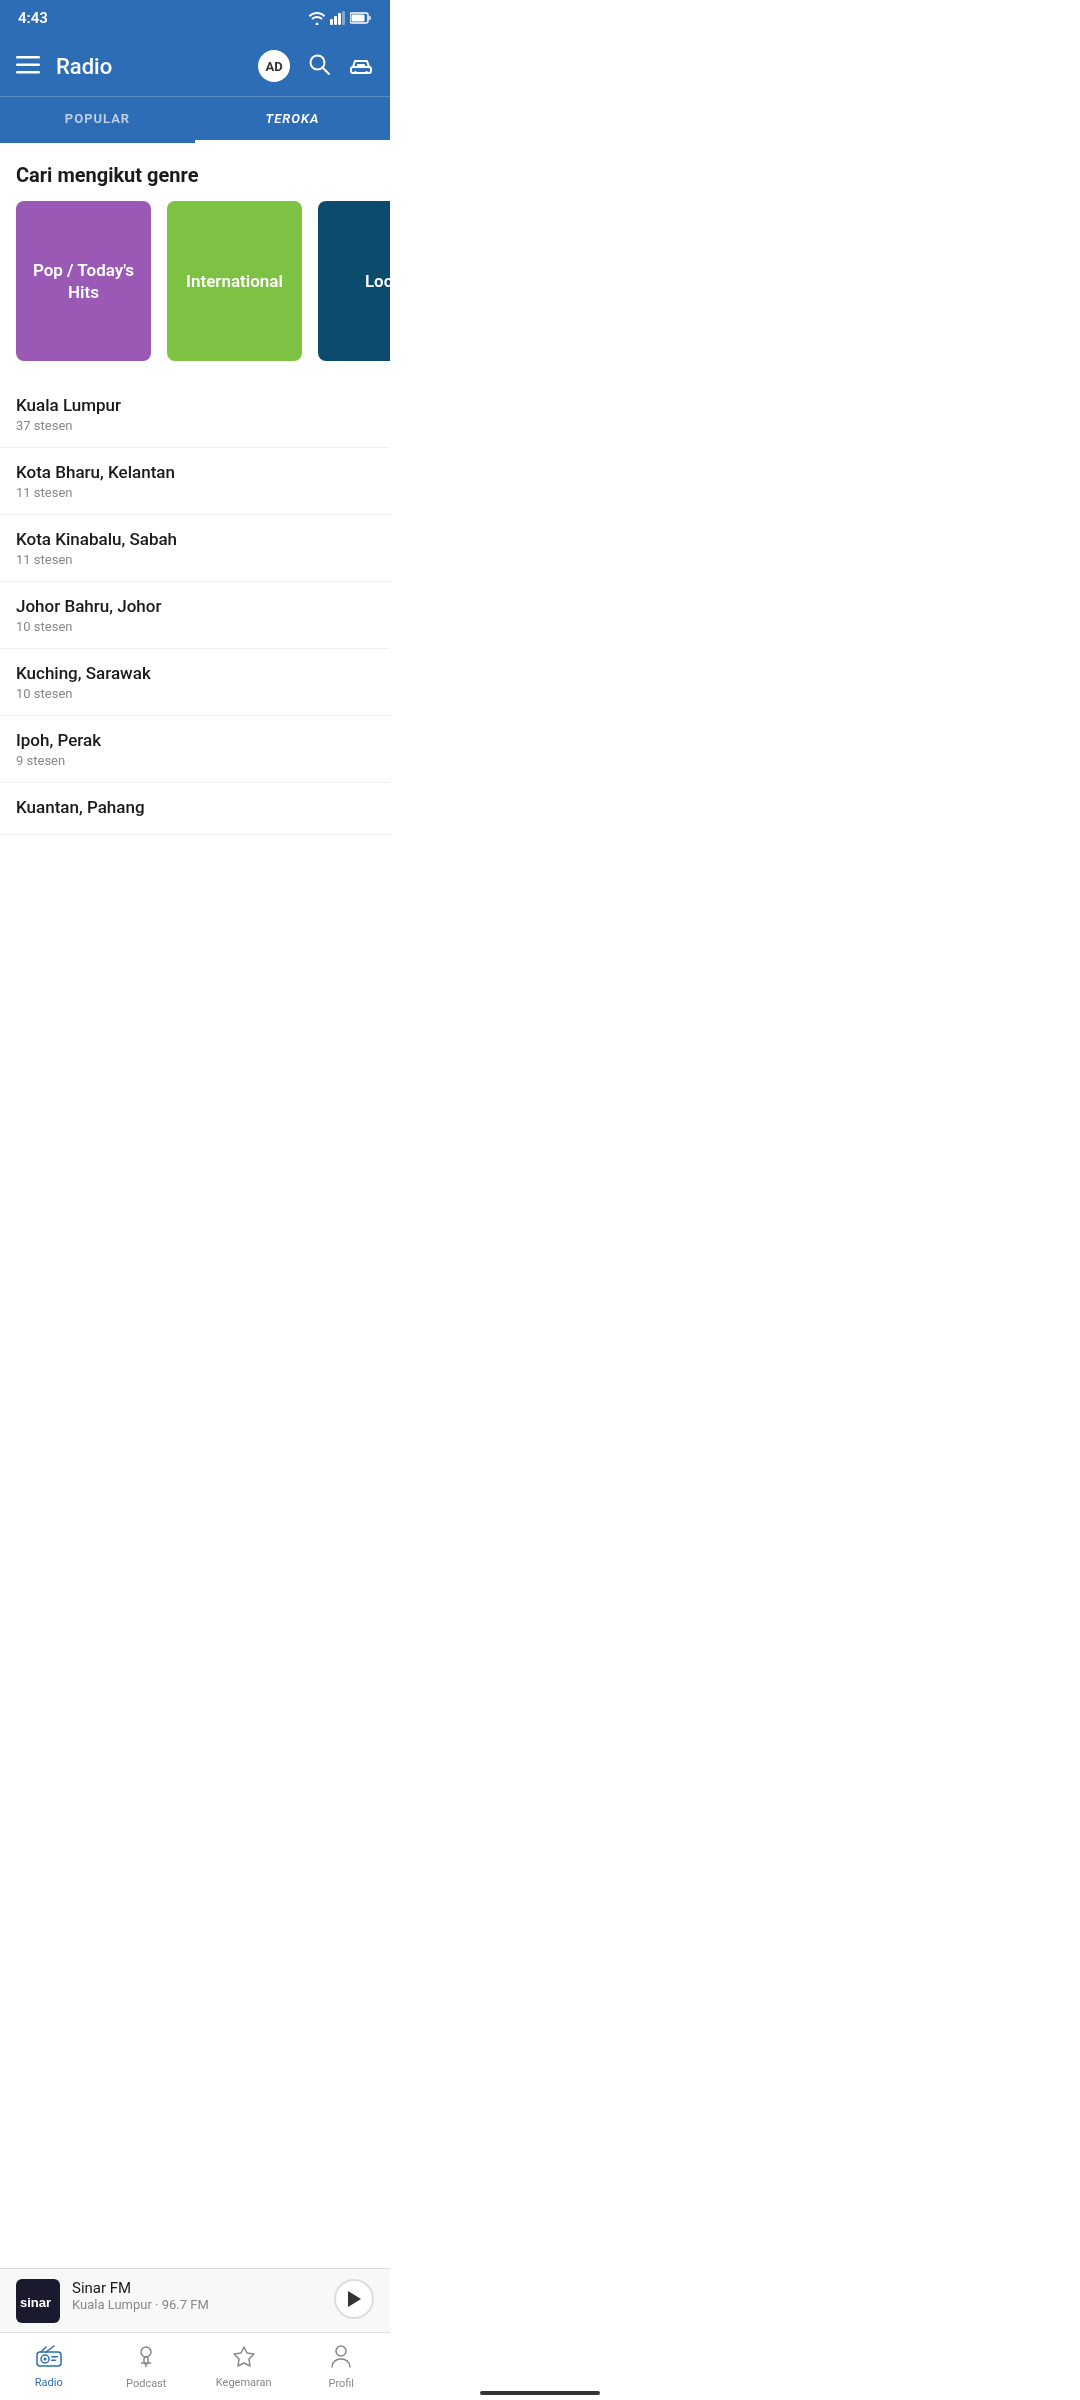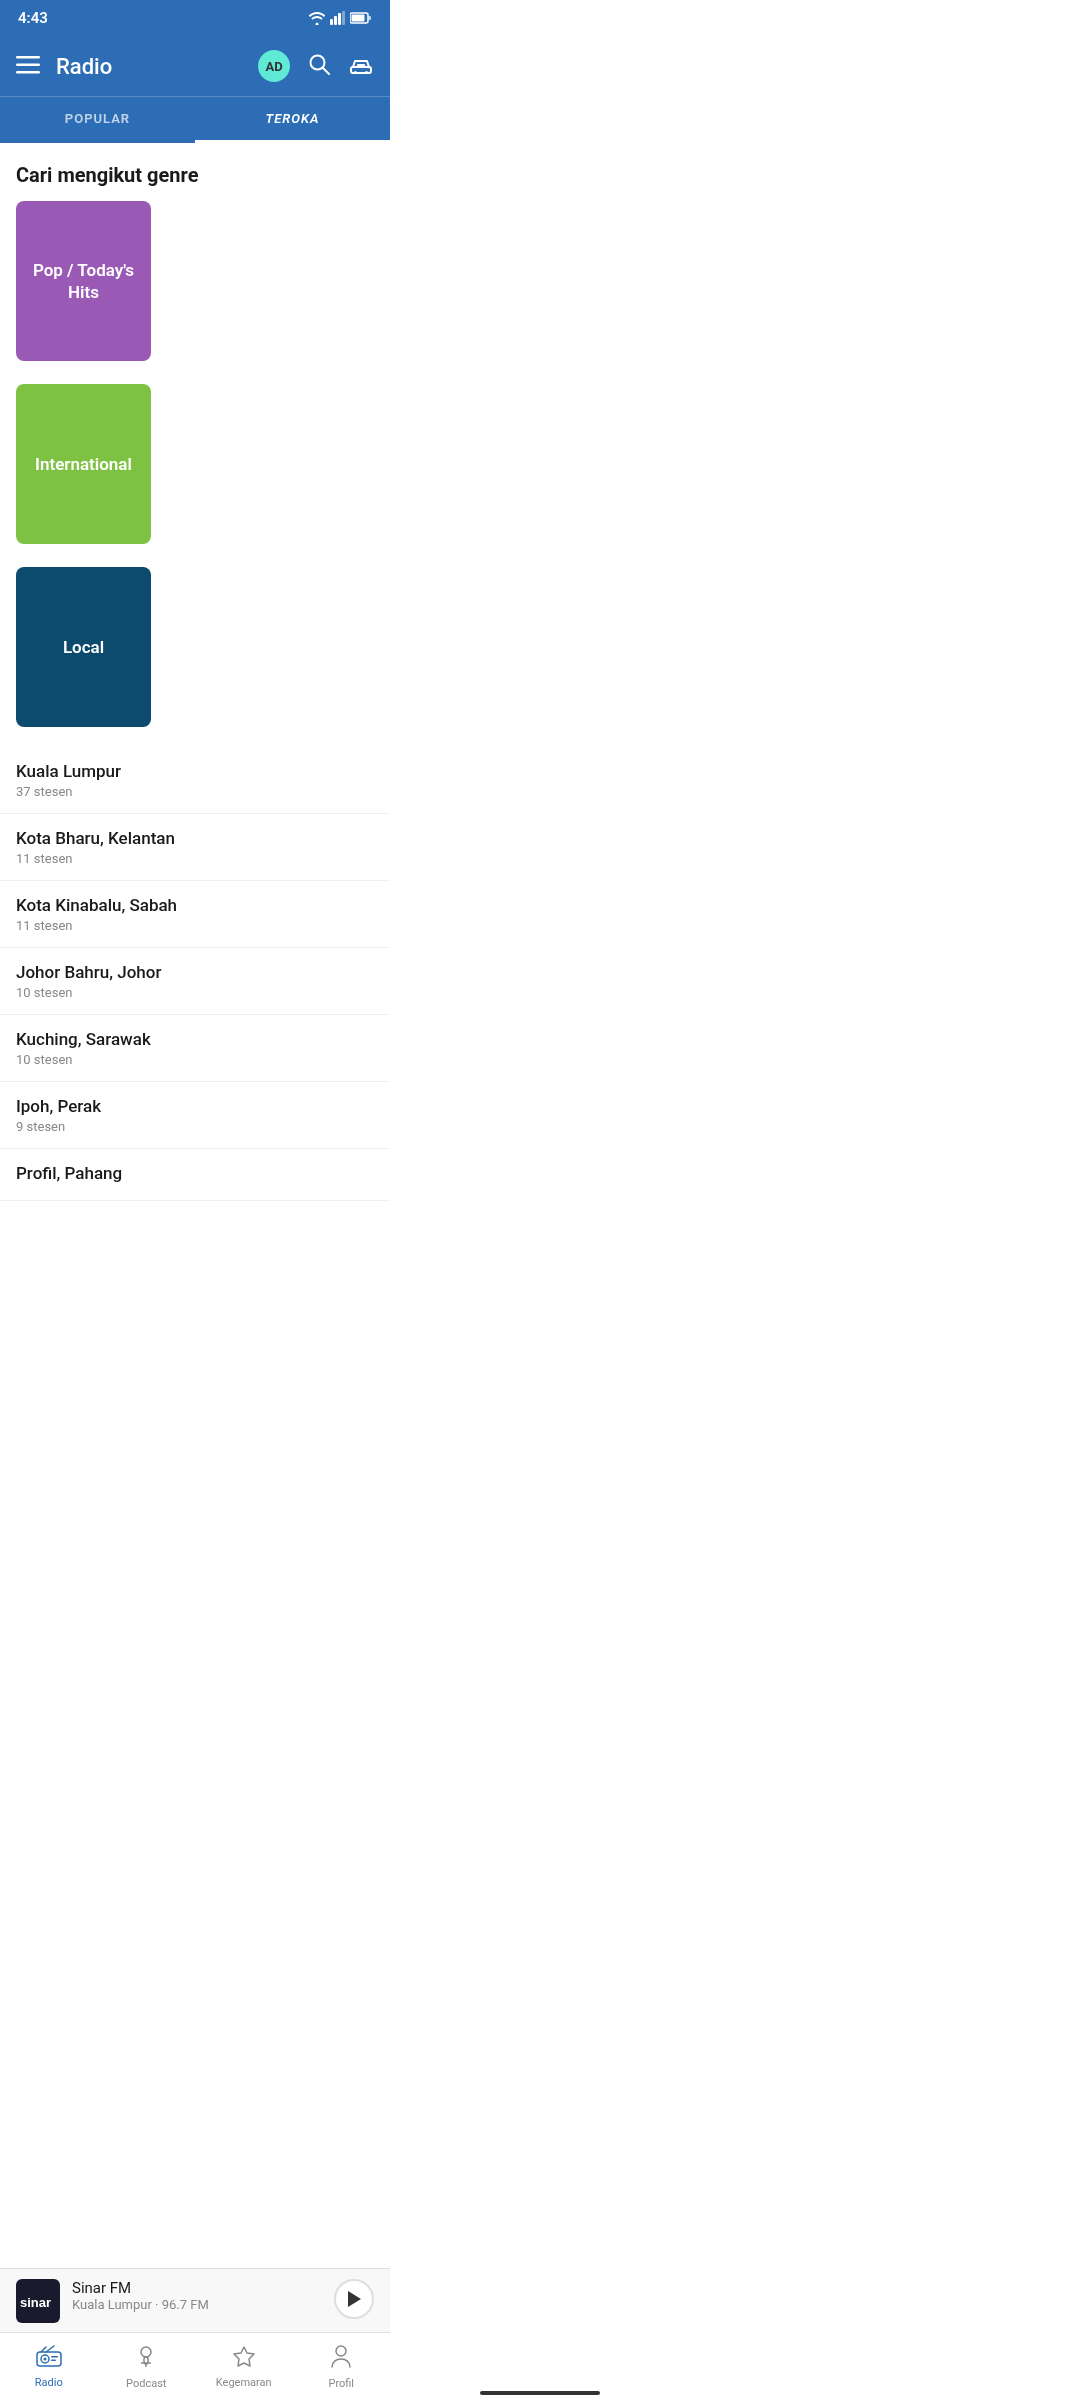--- a/index.html
+++ b/index.html
@@ -72,21 +72,21 @@
       align-items: center;
     }
 
     .header-icon {
       color: white;
       font-size: 20px;
       cursor: pointer;
     }
 
     .header-icon-badge {
-      background: #5eead4;
+      background: #ffffff;
       border-radius: 50%;
       width: 32px;
       height: 32px;
       display: flex;
       align-items: center;
       justify-content: center;
       font-size: 13px;
       font-weight: bold;
       color: #333;
       cursor: pointer;
@@ -127,24 +127,24 @@
     .section-title {
       font-size: 20px;
       font-weight: 700;
       color: #1a1a1a;
       padding: 20px 16px 14px;
     }
 
     
     .genre-scroll {
       display: flex;
-      flex-direction: column;
+      flex-direction: row;
       overflow-x: auto;
       padding: 0 16px 20px;
-      gap: 23px;
+      gap: 16px;
       scrollbar-width: none;
     }
 
     .genre-scroll::-webkit-scrollbar {
       display: none;
     }
 
     .genre-card {
       flex-shrink: 0;
       width: 135px;
@@ -431,21 +431,21 @@
       <div class="city-name">Kuching, Sarawak</div>
       <div class="city-stations">10 stesen</div>
     </div>
 
     <div class="city-item">
       <div class="city-name">Ipoh, Perak</div>
       <div class="city-stations">9 stesen</div>
     </div>
 
     <div class="city-item">
-      <div class="city-name">Profil, Pahang</div>
+      <div class="city-name">Kuantan, Pahang</div>
       <div class="city-stations"></div>
     </div>
   </div>
 
 </div>
 
 <div class="now-playing">
   <div class="now-playing-logo">
 
     <svg width="40" height="28" viewBox="0 0 40 28" fill="none" xmlns="http://www.w3.org/2000/svg">

